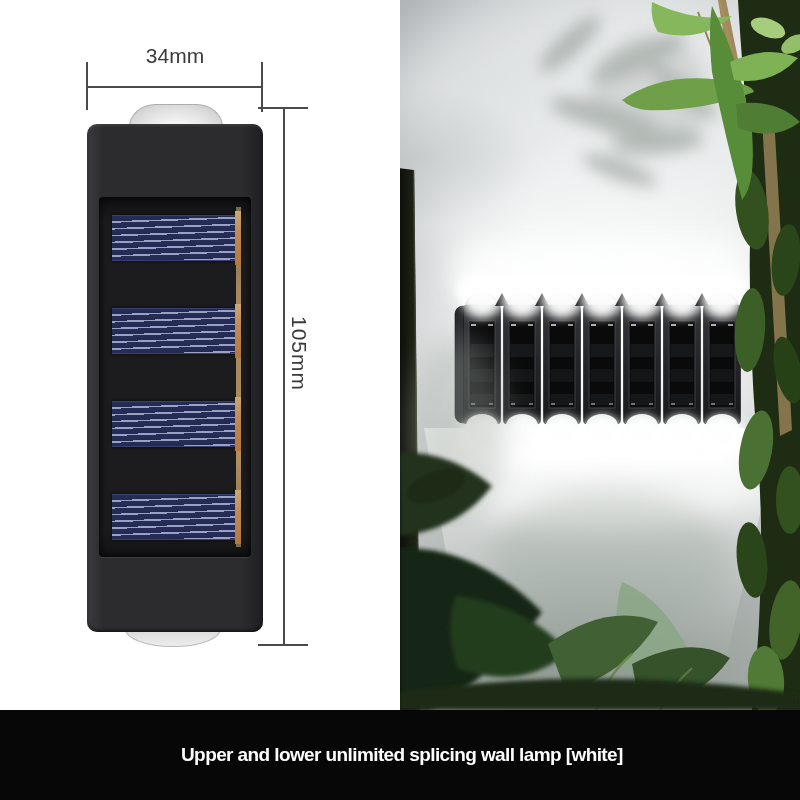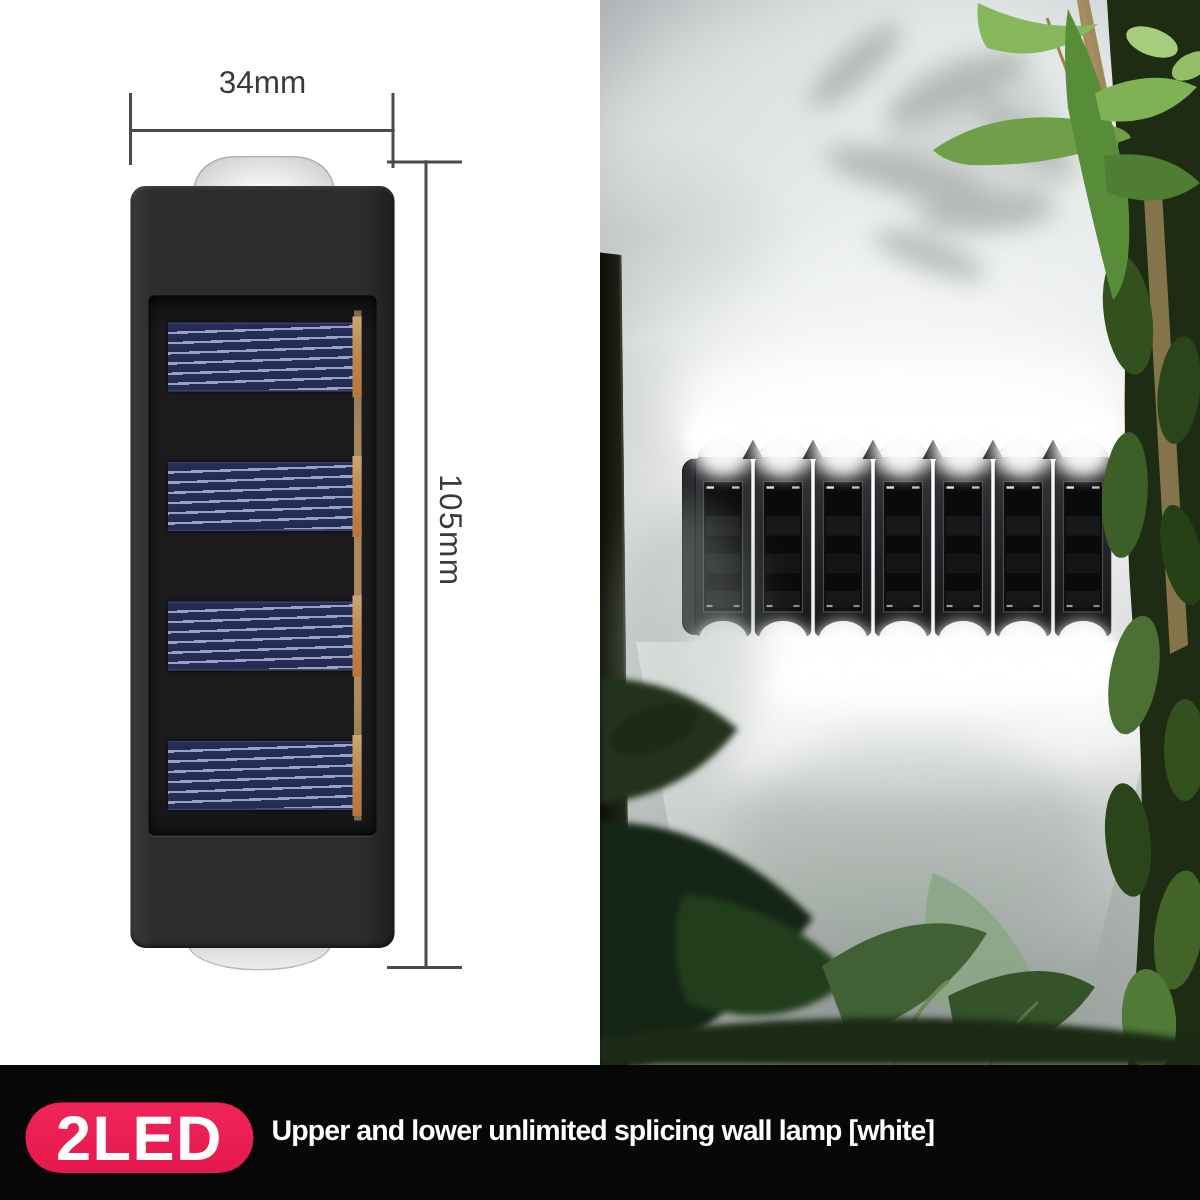--- a/index.html
+++ b/index.html
@@ -320,16 +320,15 @@
         <path d="M148,644 Q208,602 258,622 Q228,672 166,692 Z" fill="#416033"></path>
         <path d="M232,664 Q292,634 330,658 Q300,702 240,706 Z" fill="#35522a"></path>
         <path d="M196,710 Q206,676 232,654" stroke="#6a8a52" stroke-width="2.5" fill="none"></path>
         <path d="M260,710 Q268,690 292,668" stroke="#59784a" stroke-width="2" fill="none"></path>
         <path d="M0,692 Q200,664 400,694 L400,710 L0,710 Z" fill="#1c2b16" filter="url(#b2)"></path>
       </g>
     </svg>
   </div>
 
   <div id="caption-bar" style="background: rgb(7, 7, 7);">
-    <div id="badge" style="background: linear-gradient(rgb(240, 36, 88), rgb(230, 25, 79));">2LED</div>
     <div id="caption-text">Upper and lower unlimited splicing wall lamp [white]</div>
   </div>
 </div>
 
 </body></html>

